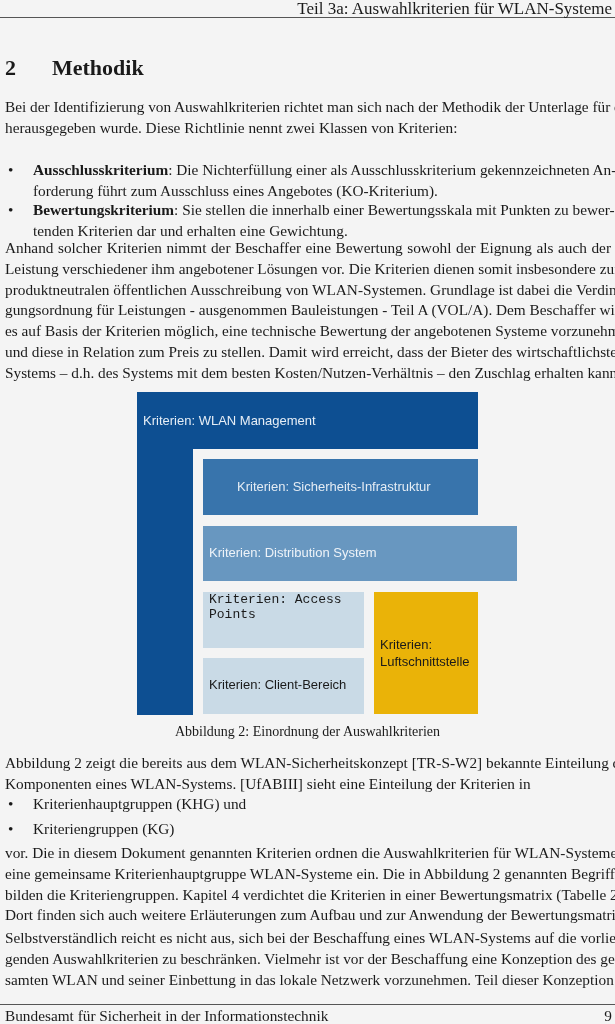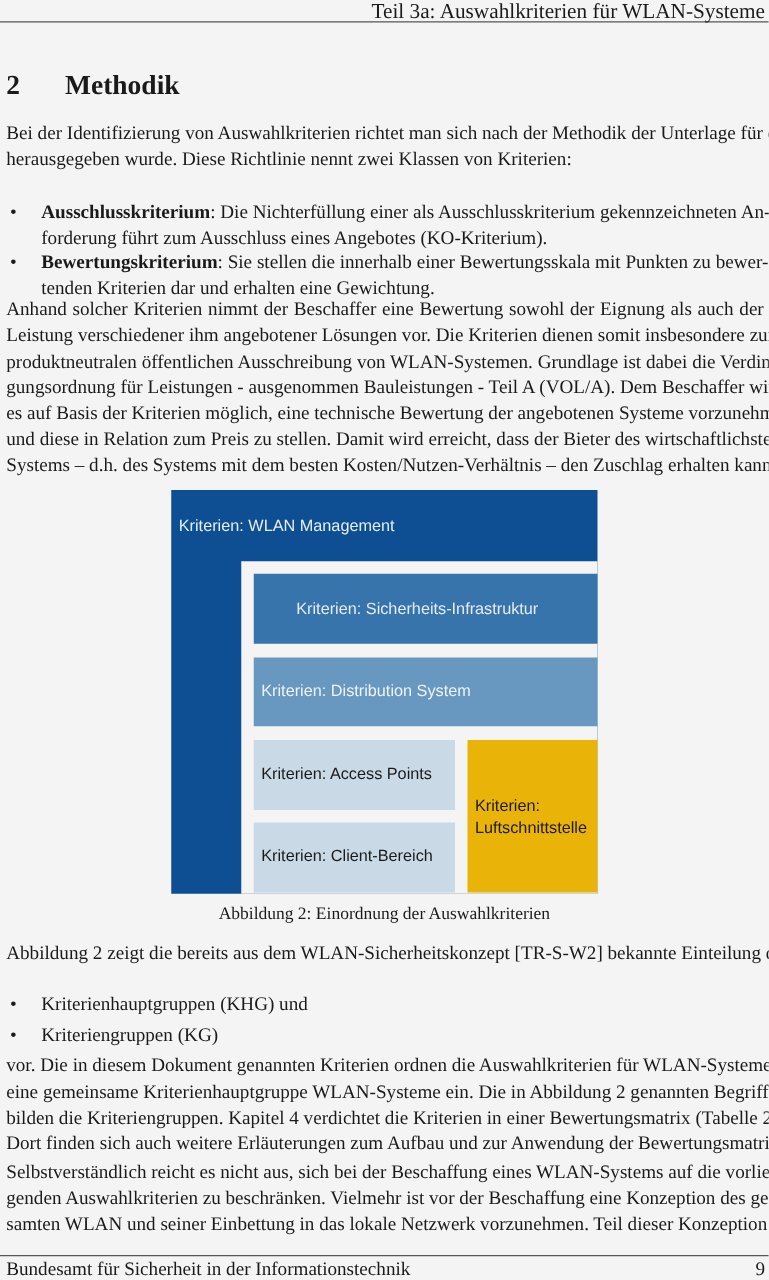--- a/index.html
+++ b/index.html
@@ -68,39 +68,40 @@
 </div>
 
 <div>
   <div class="box" style="left:137px;top:392px;width:341px;height:323px;background:#0d4f92;color:#e6eef6;padding-top:21px;">
     <span>Kriterien: WLAN Management</span>
   </div>
   <div class="box" style="left:193px;top:449px;width:285px;height:266px;background:#f4f4f4;"></div>
   <div class="box" style="left:203px;top:459px;width:275px;height:56px;background:#3874ac;color:#e4ecf4;padding-top:20px;padding-left:34px;">
     <span>Kriterien: Sicherheits-Infrastruktur</span>
   </div>
-  <div class="box" style="left:203px;top:526px;width:275px;height:55px;background:#6897c0;color:#eef3f8;padding-top:19px;">
+  <div class="box" style="left:203px;top:526px;width:314px;height:55px;background:#6897c0;color:#eef3f8;padding-top:19px;">
     <span>Kriterien: Distribution System</span>
   </div>
-  <div class="box" style="left:203px;top:592px;width:161px;height:56px;background:#c9dae6;color:#1a1a1a;padding-top:19px;">
+  <div class="box" style="left:203px;top:592px;width:161px;height:56px;background:#c9dae6;color:#1a1a1a;font-family:Liberation Mono, monospace;">
     <span>Kriterien: Access Points</span>
   </div>
   <div class="box" style="left:203px;top:658px;width:161px;height:56px;background:#c9dae6;color:#1a1a1a;padding-top:19px;">
     <span>Kriterien: Client-Bereich</span>
   </div>
   <div class="box" style="left:374px;top:592px;width:104px;height:122px;background:#eab308;color:#1a1a1a;padding-top:44px;line-height:17px;">
     <span style="display:block;">Kriterien:</span>
     <span style="display:block;">Luftschnittstelle</span>
   </div>
 </div>
 
 <div class="abs caption">Abbildung 2: Einordnung der Auswahlkriterien</div>
 
 <div class="abs p" style="top:753px;">
   <span class="line">Abbildung 2 zeigt die bereits aus dem WLAN-Sicherheitskonzept [TR-S-W2] bekannte Einteilung der</span>
+  <span class="line last">Komponenten eines WLAN-Systems. [UfABIII] sieht eine Einteilung der Kriterien in</span>
 </div>
 
 <div class="abs bullet" style="top:794px;height:21px;">
   <span class="dot">•</span>
   <div class="body"><span>Kriterienhauptgruppen (KHG) und</span></div>
 </div>
 <div class="abs bullet" style="top:819px;height:21px;">
   <span class="dot">•</span>
   <div class="body"><span>Kriteriengruppen (KG)</span></div>
 </div>

